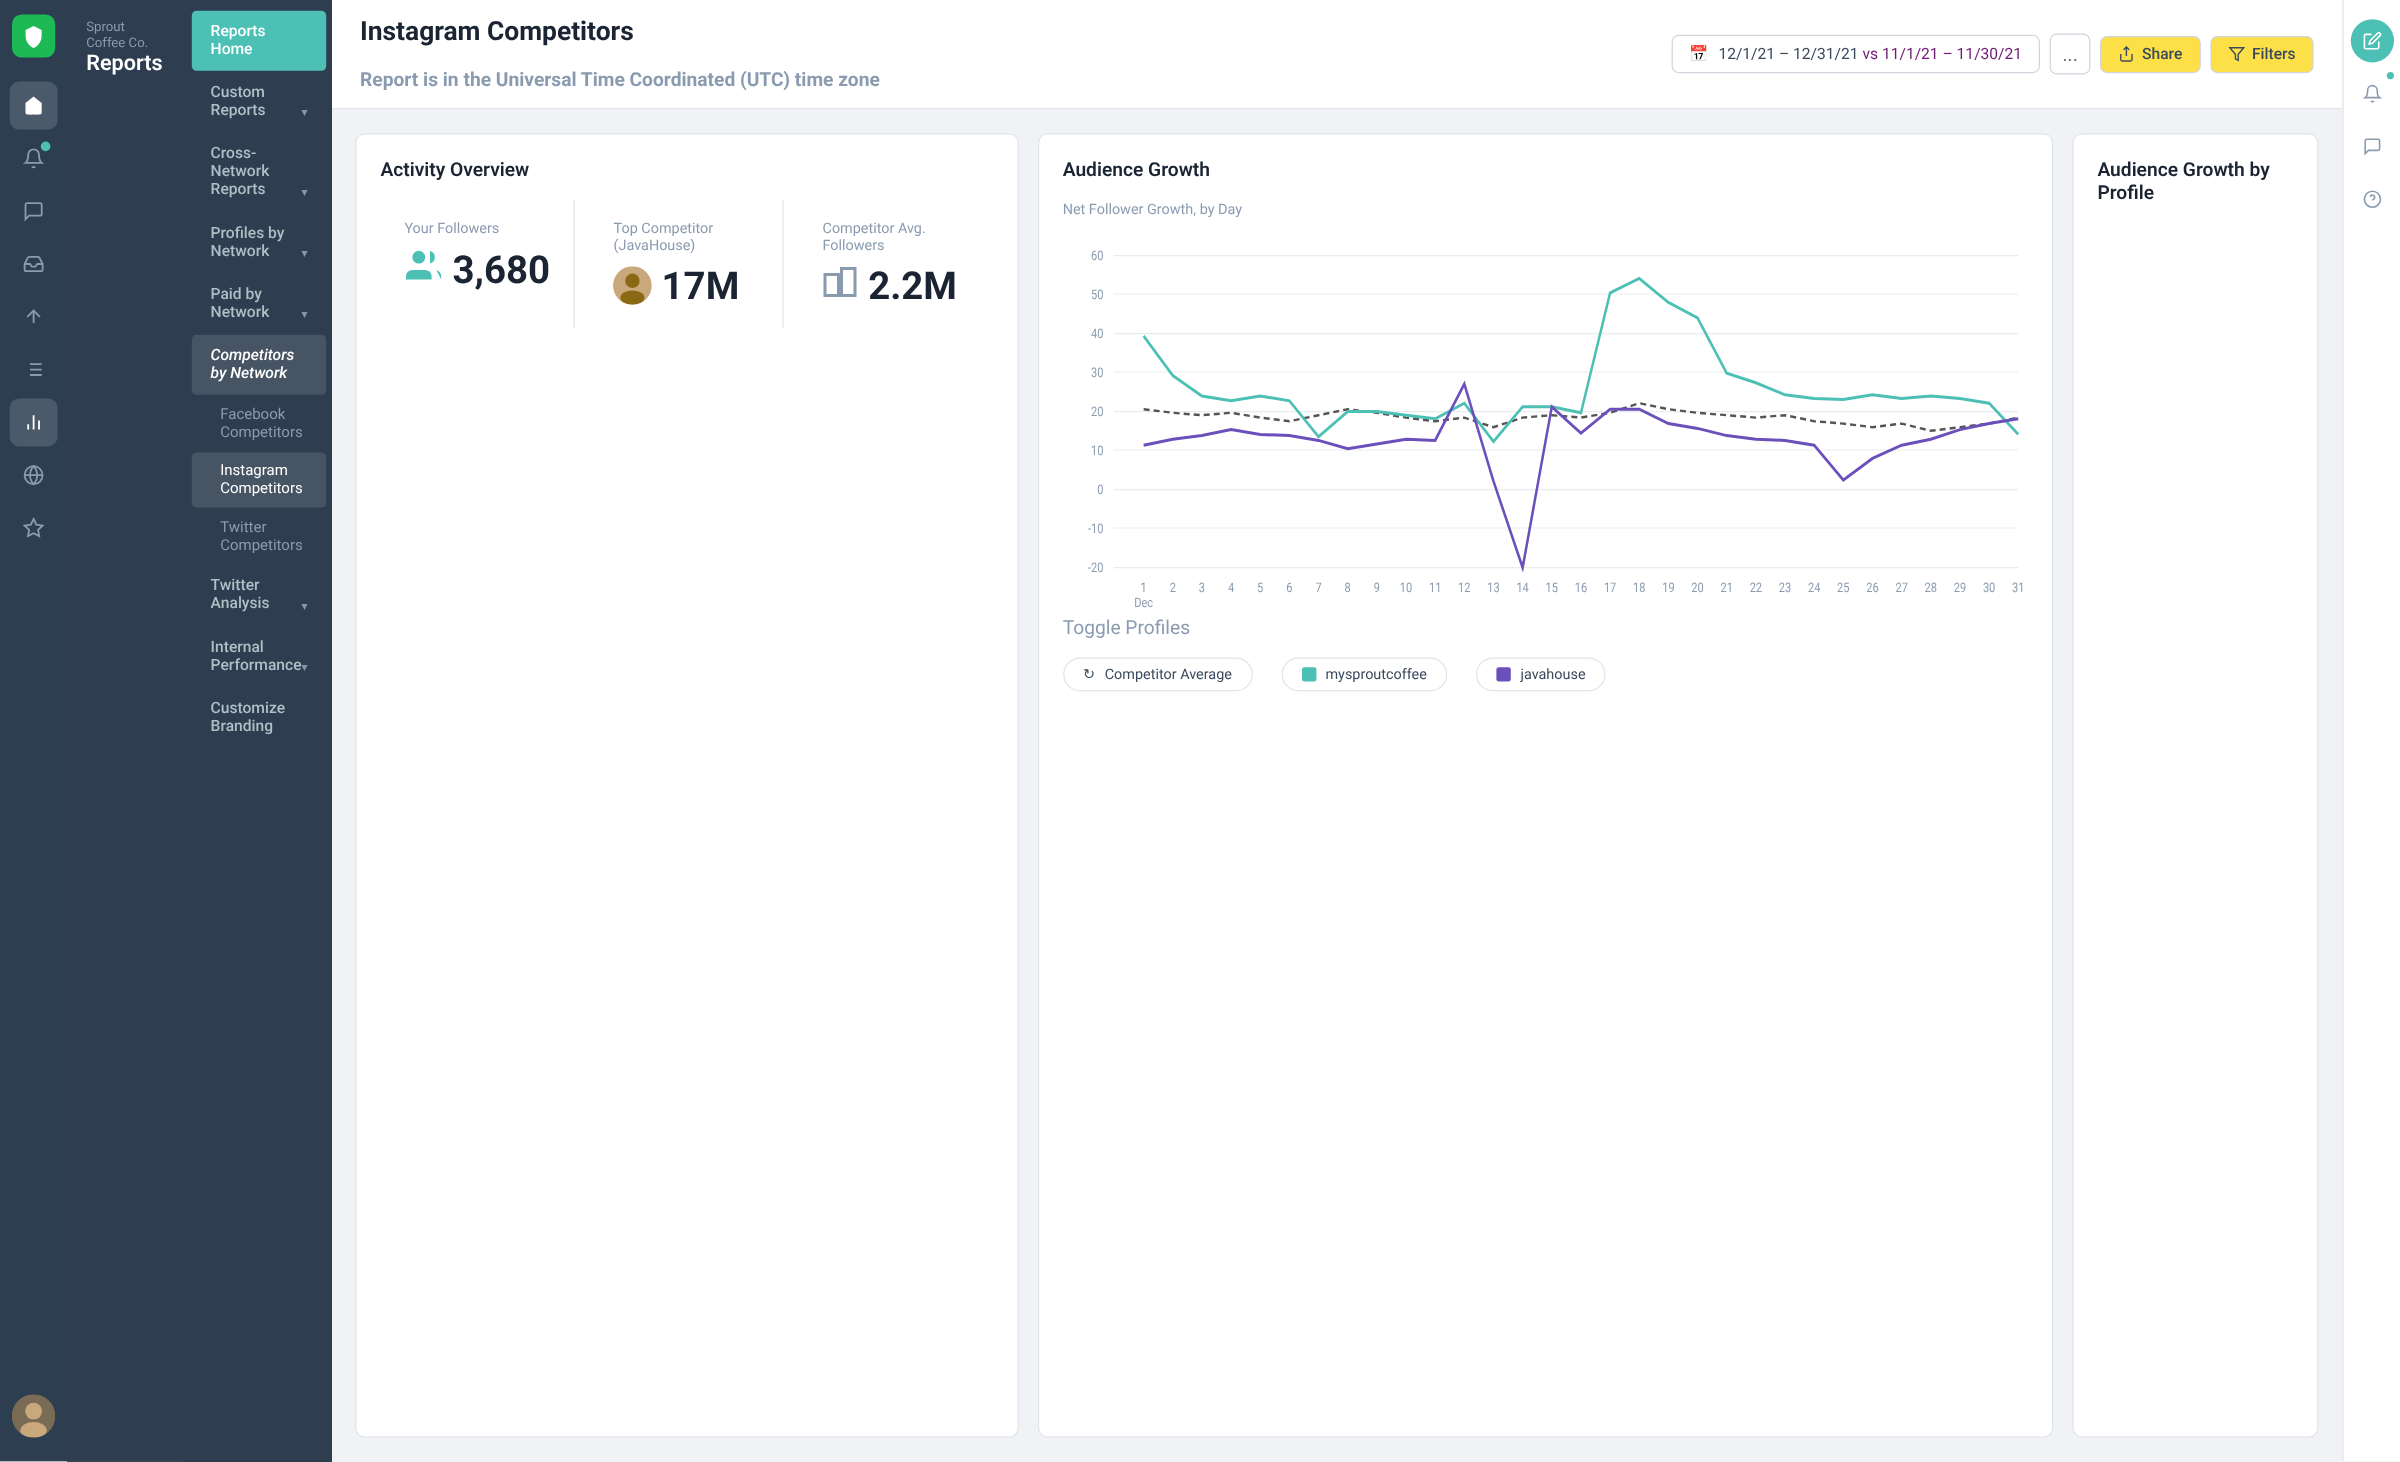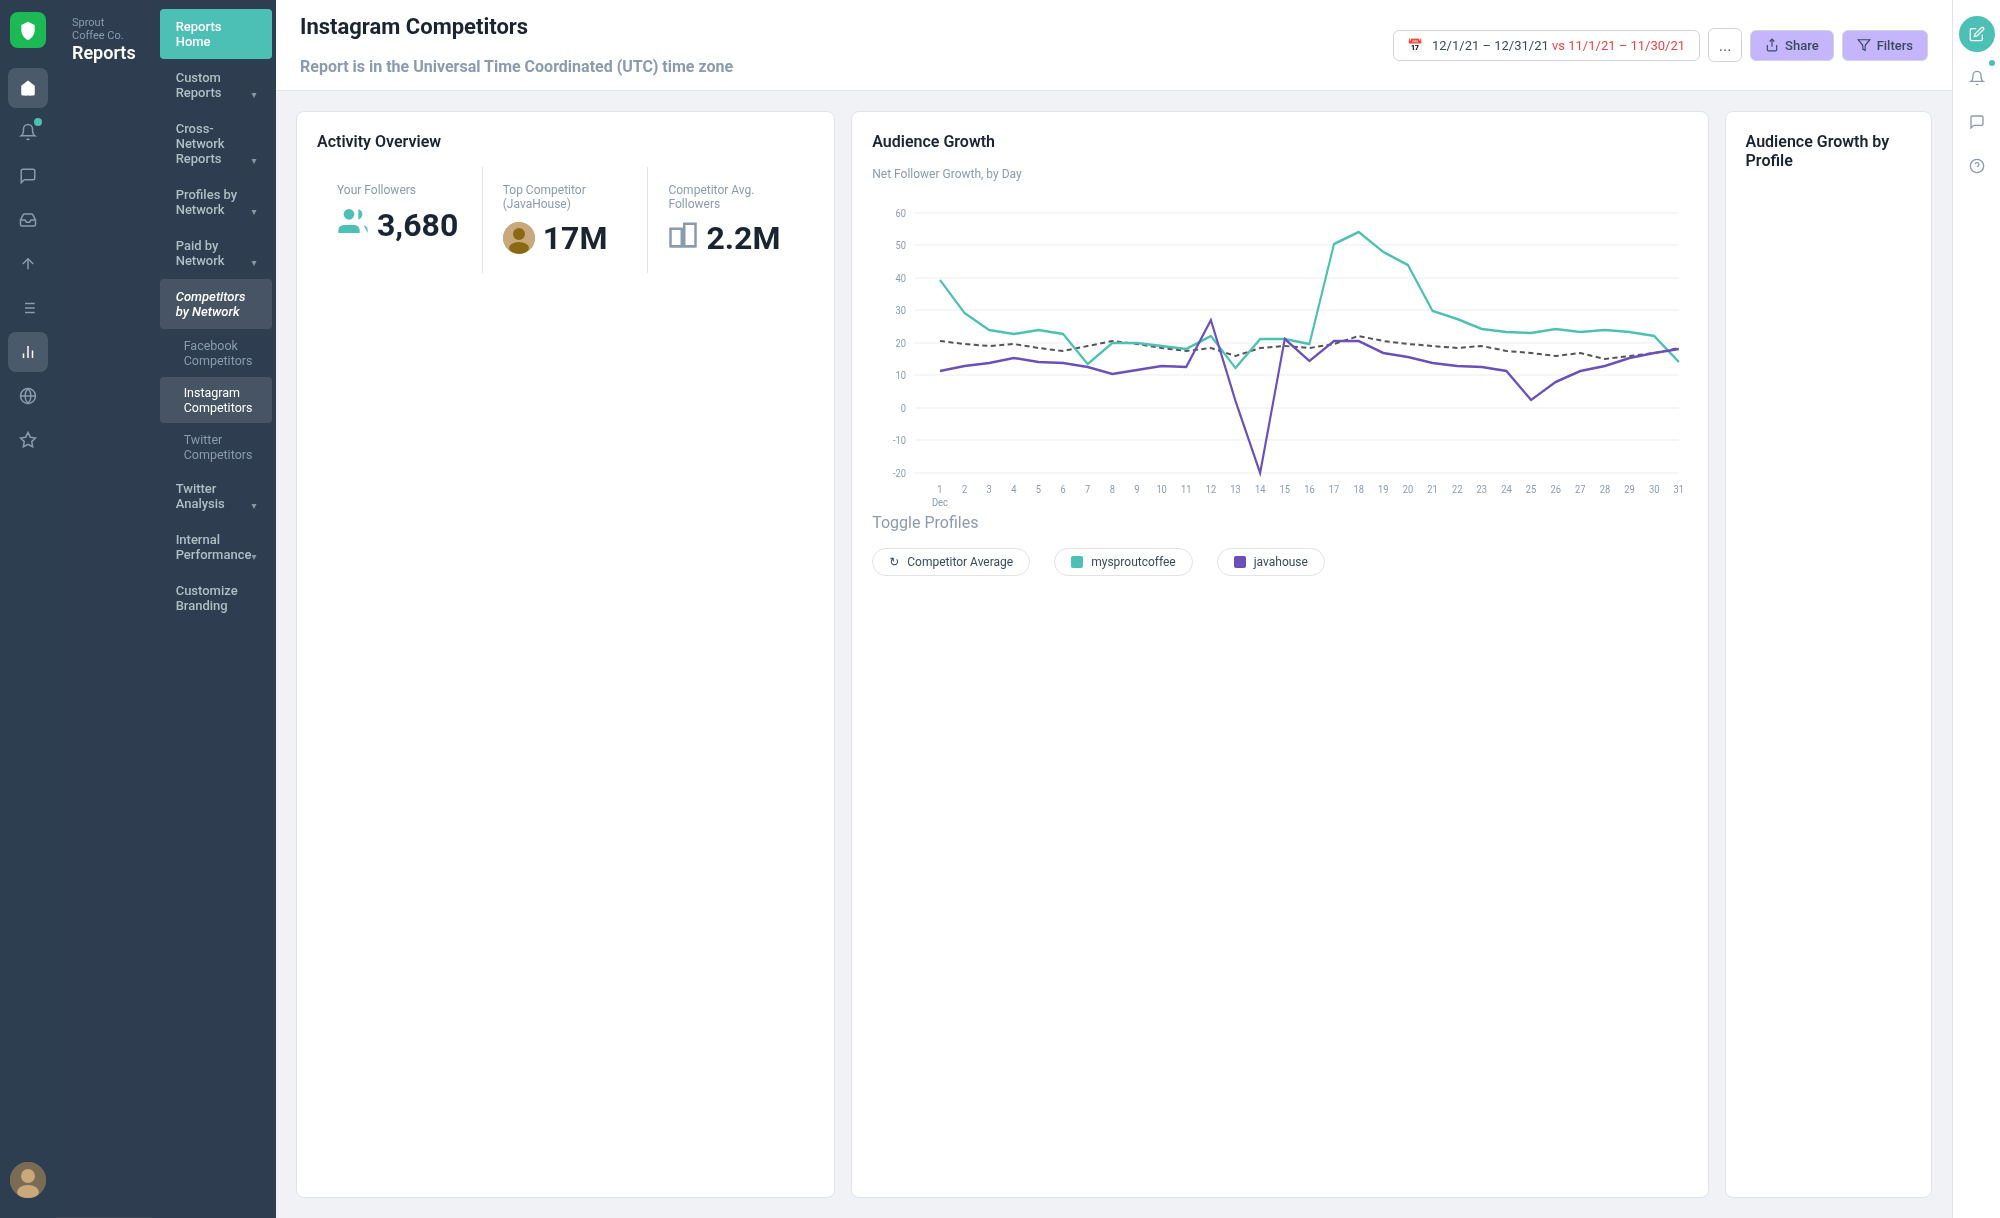--- a/index.html
+++ b/index.html
@@ -108,21 +108,21 @@
     }
     .main-header-left {}
     .main-title { font-size: 22px; font-weight: 700; color: #1a2433; }
     .main-subtitle { font-size: 16px; color: #8a9bb0; margin-top: 18px; font-weight: bold; }
     .main-header-right { display: flex; align-items: center; gap: 8px; }
     .header-btn {
       display: flex; align-items: flex-start; gap: 6px;
       padding: 7px 14px;
       border: 1px solid #d0d5dd;
       border-radius: 6px;
-      background: #c4b5fd;
+      background: #fde047;
       cursor: pointer;
       font-size: 13px;
       color: #3a4a5c;
       font-weight: 500;
     }
     .date-range-btn {
       display: flex; align-items: center; gap: 8px;
       padding: 7px 14px;
       border: 1px solid #d0d5dd;
       border-radius: 6px;
@@ -190,21 +190,21 @@
       font-size: 16px;
       font-weight: 600;
       color: #1a2433;
       margin-bottom: 16px;
     }
 
     
     .activity-grid {
       display: grid;
       grid-template-columns: 1fr 1fr 1fr;
-      gap: 0;
+      gap: 12px;
     }
     .activity-metric {
       padding: 16px 20px;
       border-right: 1px solid #e0e4e8;
     }
     .activity-metric:last-child { border-right: none; }
     .metric-label { font-size: 12px; color: #8a9bb0; margin-bottom: 8px; }
     .metric-value {
       font-size: 32px;
       font-weight: 700;
@@ -368,21 +368,21 @@
   <div class="main-header">
     <div class="main-header-left">
       <div class="main-title">Instagram Competitors</div>
       <div class="main-subtitle">Report is in the Universal Time Coordinated (UTC) time zone</div>
     </div>
     <div class="main-header-right">
       <div class="date-range-btn">
         <span class="calendar-icon">📅</span>
         <span>
           <span>12/1/21 – 12/31/21</span>
-          <span style="color:#ef4444;margin-top:26px;">vs 11/1/21 – 11/30/21</span>
+          <span style="color:#701a75;margin-top:26px;">vs 11/1/21 – 11/30/21</span>
         </span>
       </div>
       <div class="dots-btn">
         <span>...</span>
       </div>
       <div class="header-btn">
         <svg width="14" height="14" viewBox="0 0 24 24" fill="none" stroke="currentColor" stroke-width="2">
             <path d="M4 12v8a2 2 0 002 2h12a2 2 0 002-2v-8"></path>
             <polyline points="16 6 12 2 8 6"></polyline>
             <line x1="12" y1="2" x2="12" y2="15"></line>

